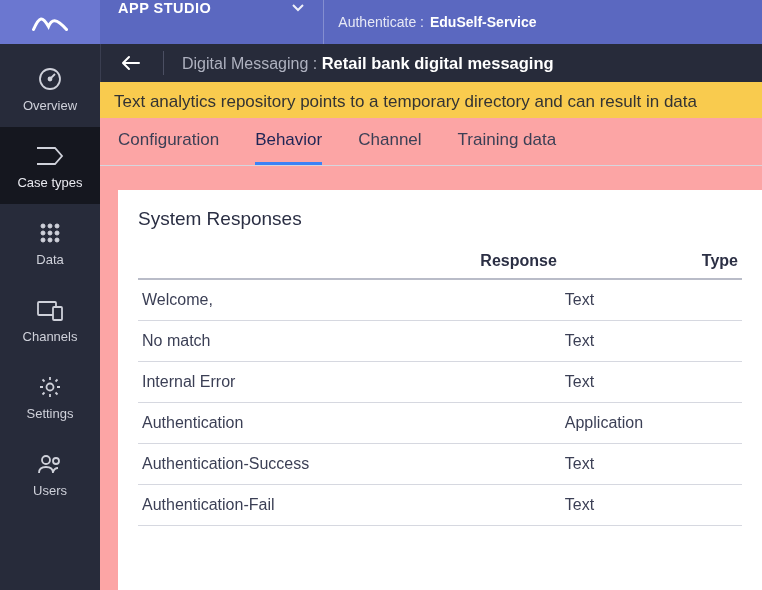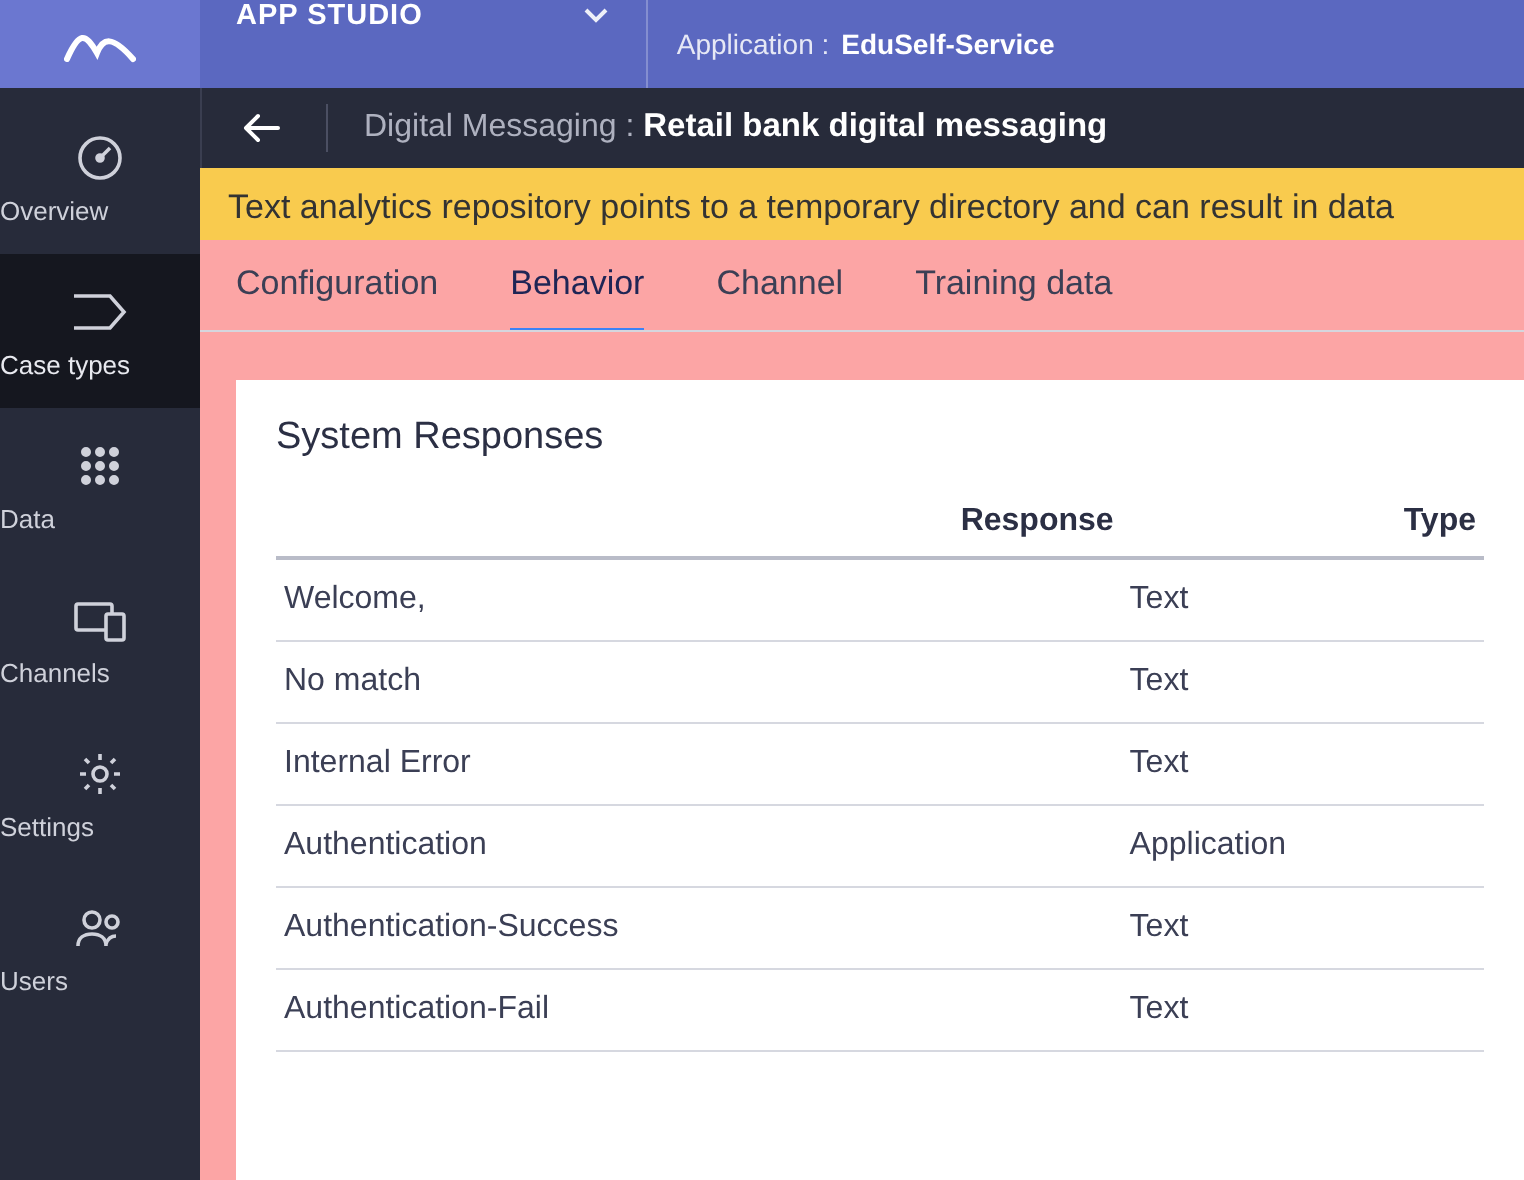--- a/index.html
+++ b/index.html
@@ -56,20 +56,21 @@
     display: flex;
     flex-direction: column;
     align-items: center;
     padding-top: 6px;
     flex-shrink: 0;
   }
   .nav-item {
     width: 100%;
     display: flex;
     flex-direction: column;
+    align-items: center;
     justify-content: center;
     gap: 6px;
     color: #cfd1da;
     font-size: 13px;
     padding: 16px 0 14px 0;
     cursor: pointer;
   }
   .nav-item.active {
     background: #15171f;
     color: #e8e9ef;
@@ -105,21 +106,21 @@
   }
   .tabs {
     display: flex;
     gap: 36px;
     padding: 12px 18px 0 18px;
     font-size: 17px;
     color: #3b3f55;
     border-bottom: 1px solid #d5d6de;
   }
   .tab { padding-bottom: 12px; cursor: pointer; }
-  .tab.active { color: #1f2555; font-weight: 500; border-bottom: 1px solid #3b82f6; }
+  .tab.active { color: #1f2555; font-weight: 500; border-bottom: 3px solid #3b82f6; }
 
   .panel {
     background: #fff;
     margin: 24px 0 0 18px;
     padding: 18px 20px 16px 20px;
     min-height: 400px;
   }
   .panel h2 { font-size: 19px; font-weight: 500; color: #2b2f44; margin-bottom: 14px; }
   table { width: 100%; border-collapse: collapse; }
   th {
@@ -149,21 +150,21 @@
   </div>
   <div class="app-switcher">
     <span>APP STUDIO</span>
     <span class="chev">
       <svg width="14" height="10" viewBox="0 0 14 10">
           <path d="M2 2 L7 7 L12 2" fill="none" stroke="#fff" stroke-width="2"></path>
         </svg>
     </span>
   </div>
   <div class="app-name-box">
-    <span class="label">Application :</span>
+    <span class="label">Authenticate :</span>
     <span class="value">EduSelf-Service</span>
   </div>
 </div>
 
 <div class="shell">
   <div class="sidebar" id="sidebar">
       <div class="nav-item">
         <span class="nav-icon">
           <svg width="26" height="26" viewBox="0 0 26 26" fill="none" stroke-width="1.8">
             <circle cx="13" cy="13" r="10"></circle>

